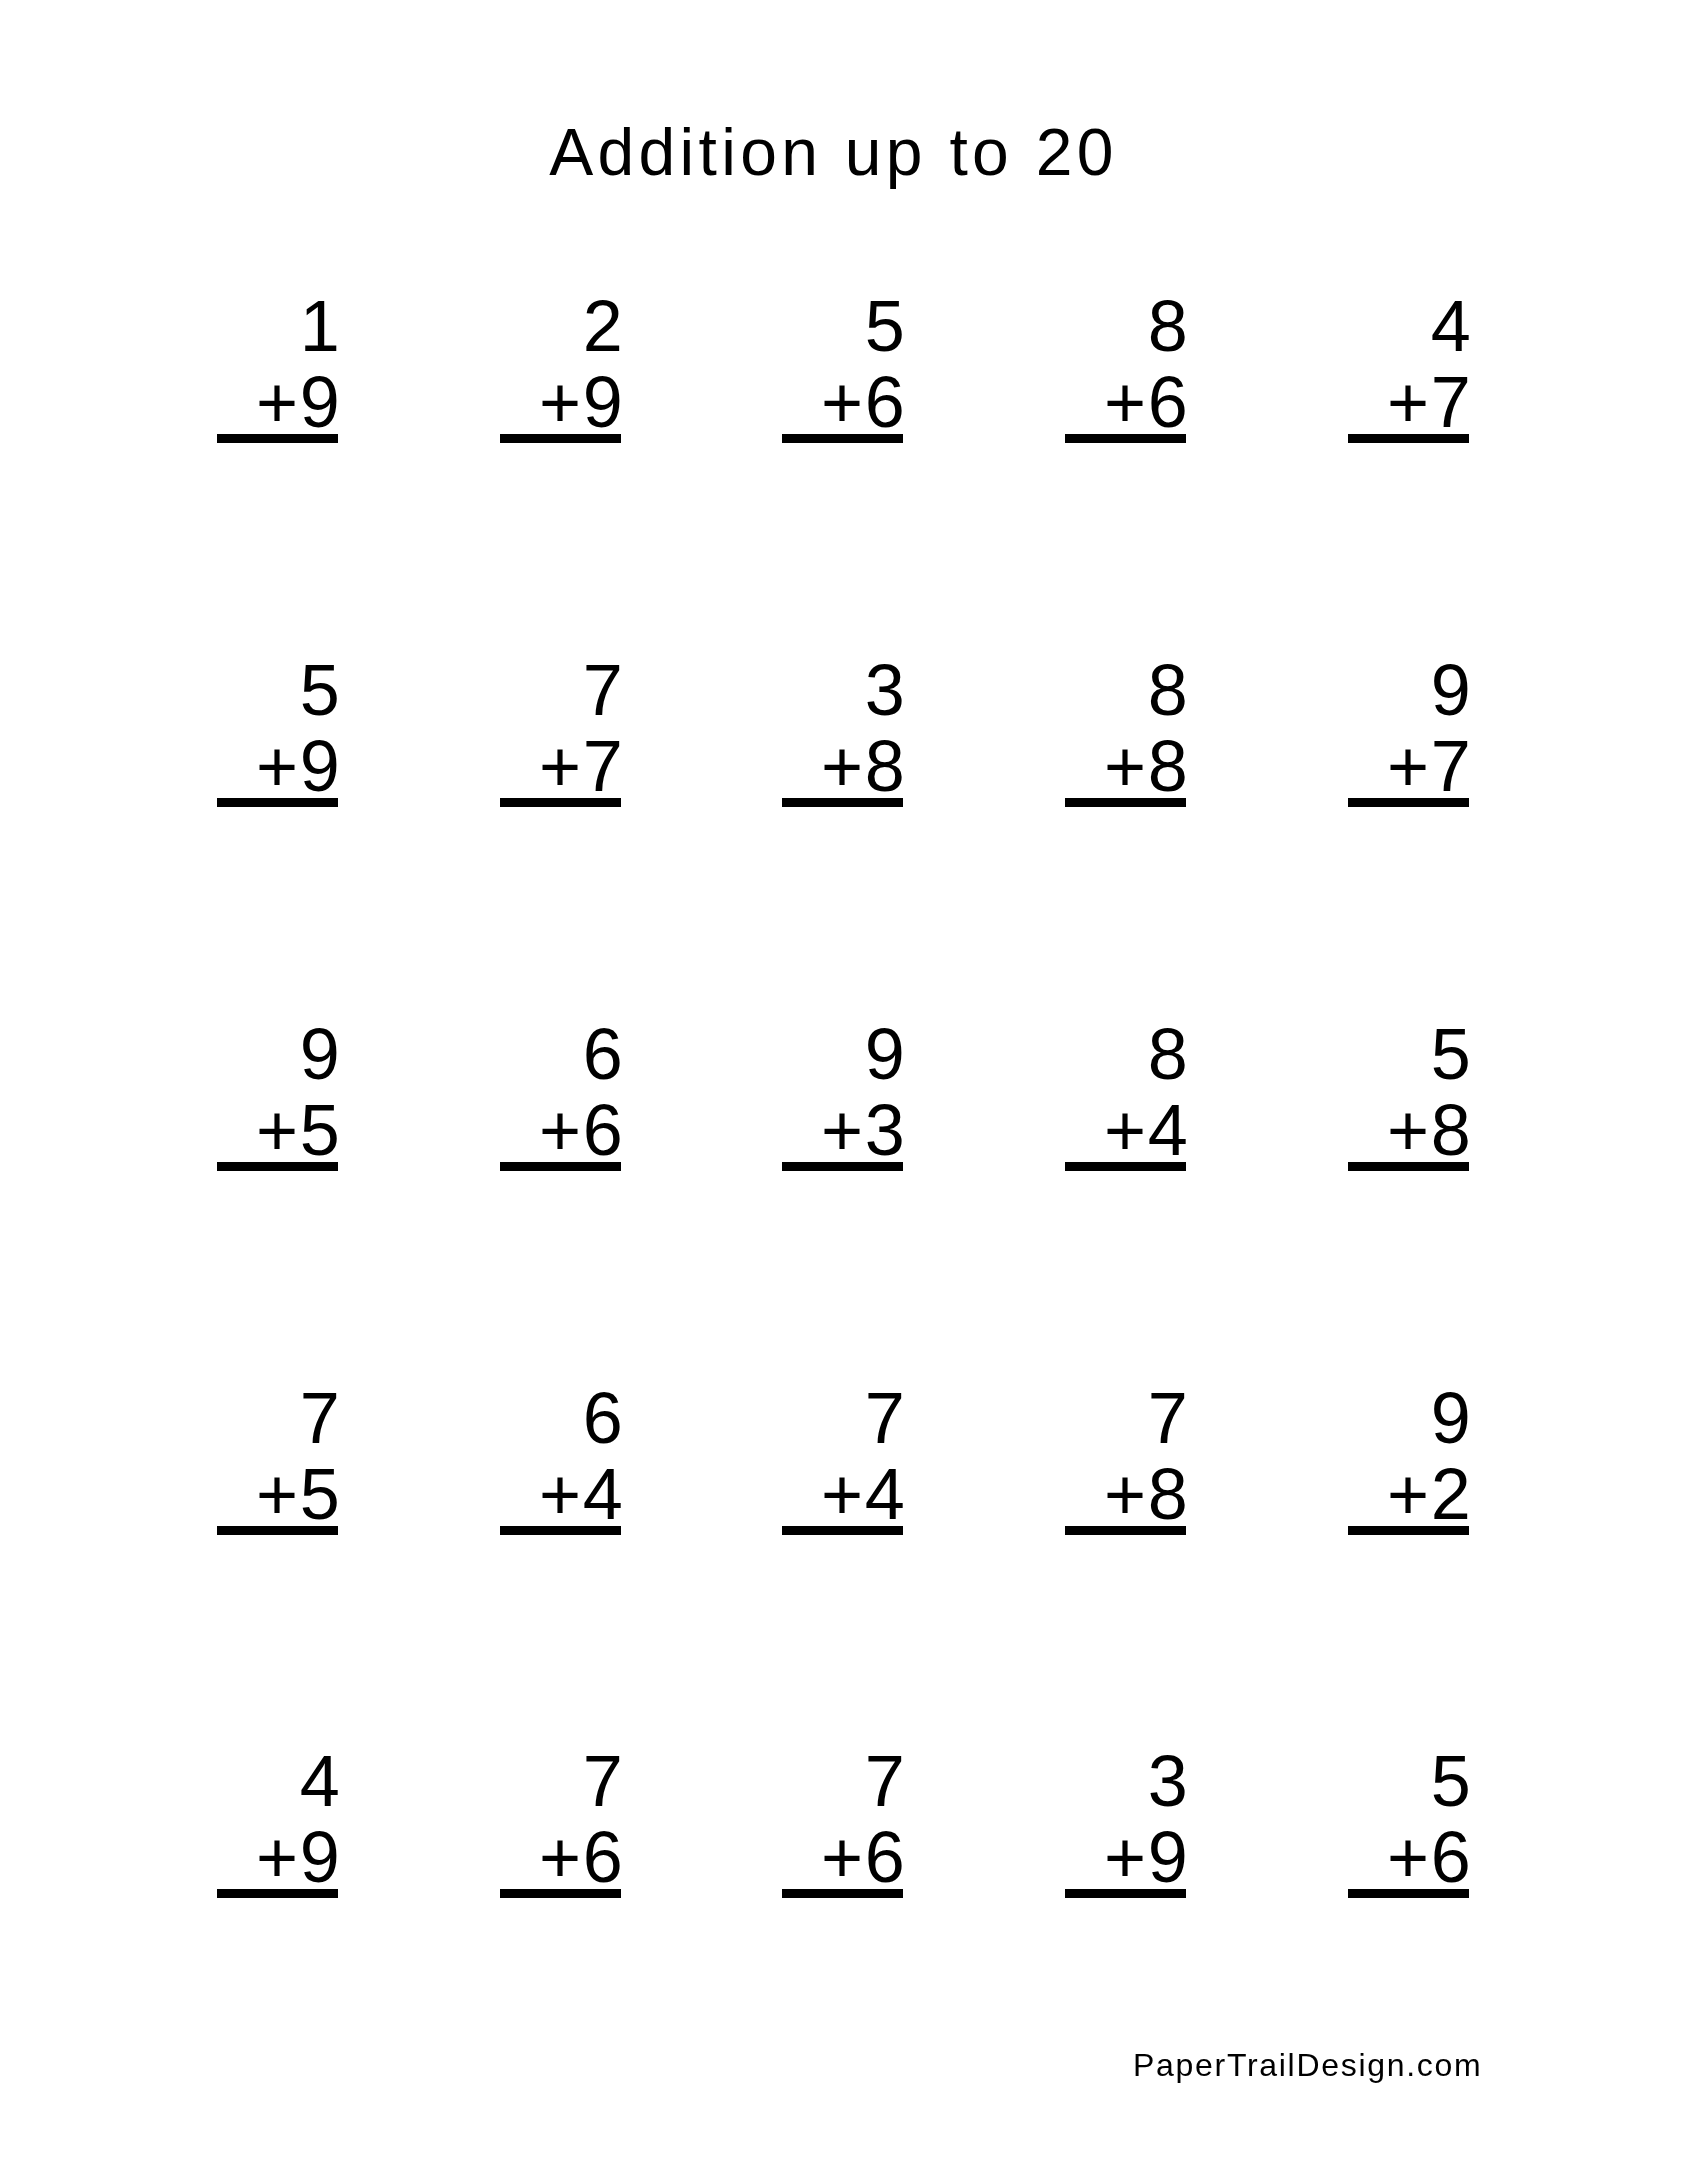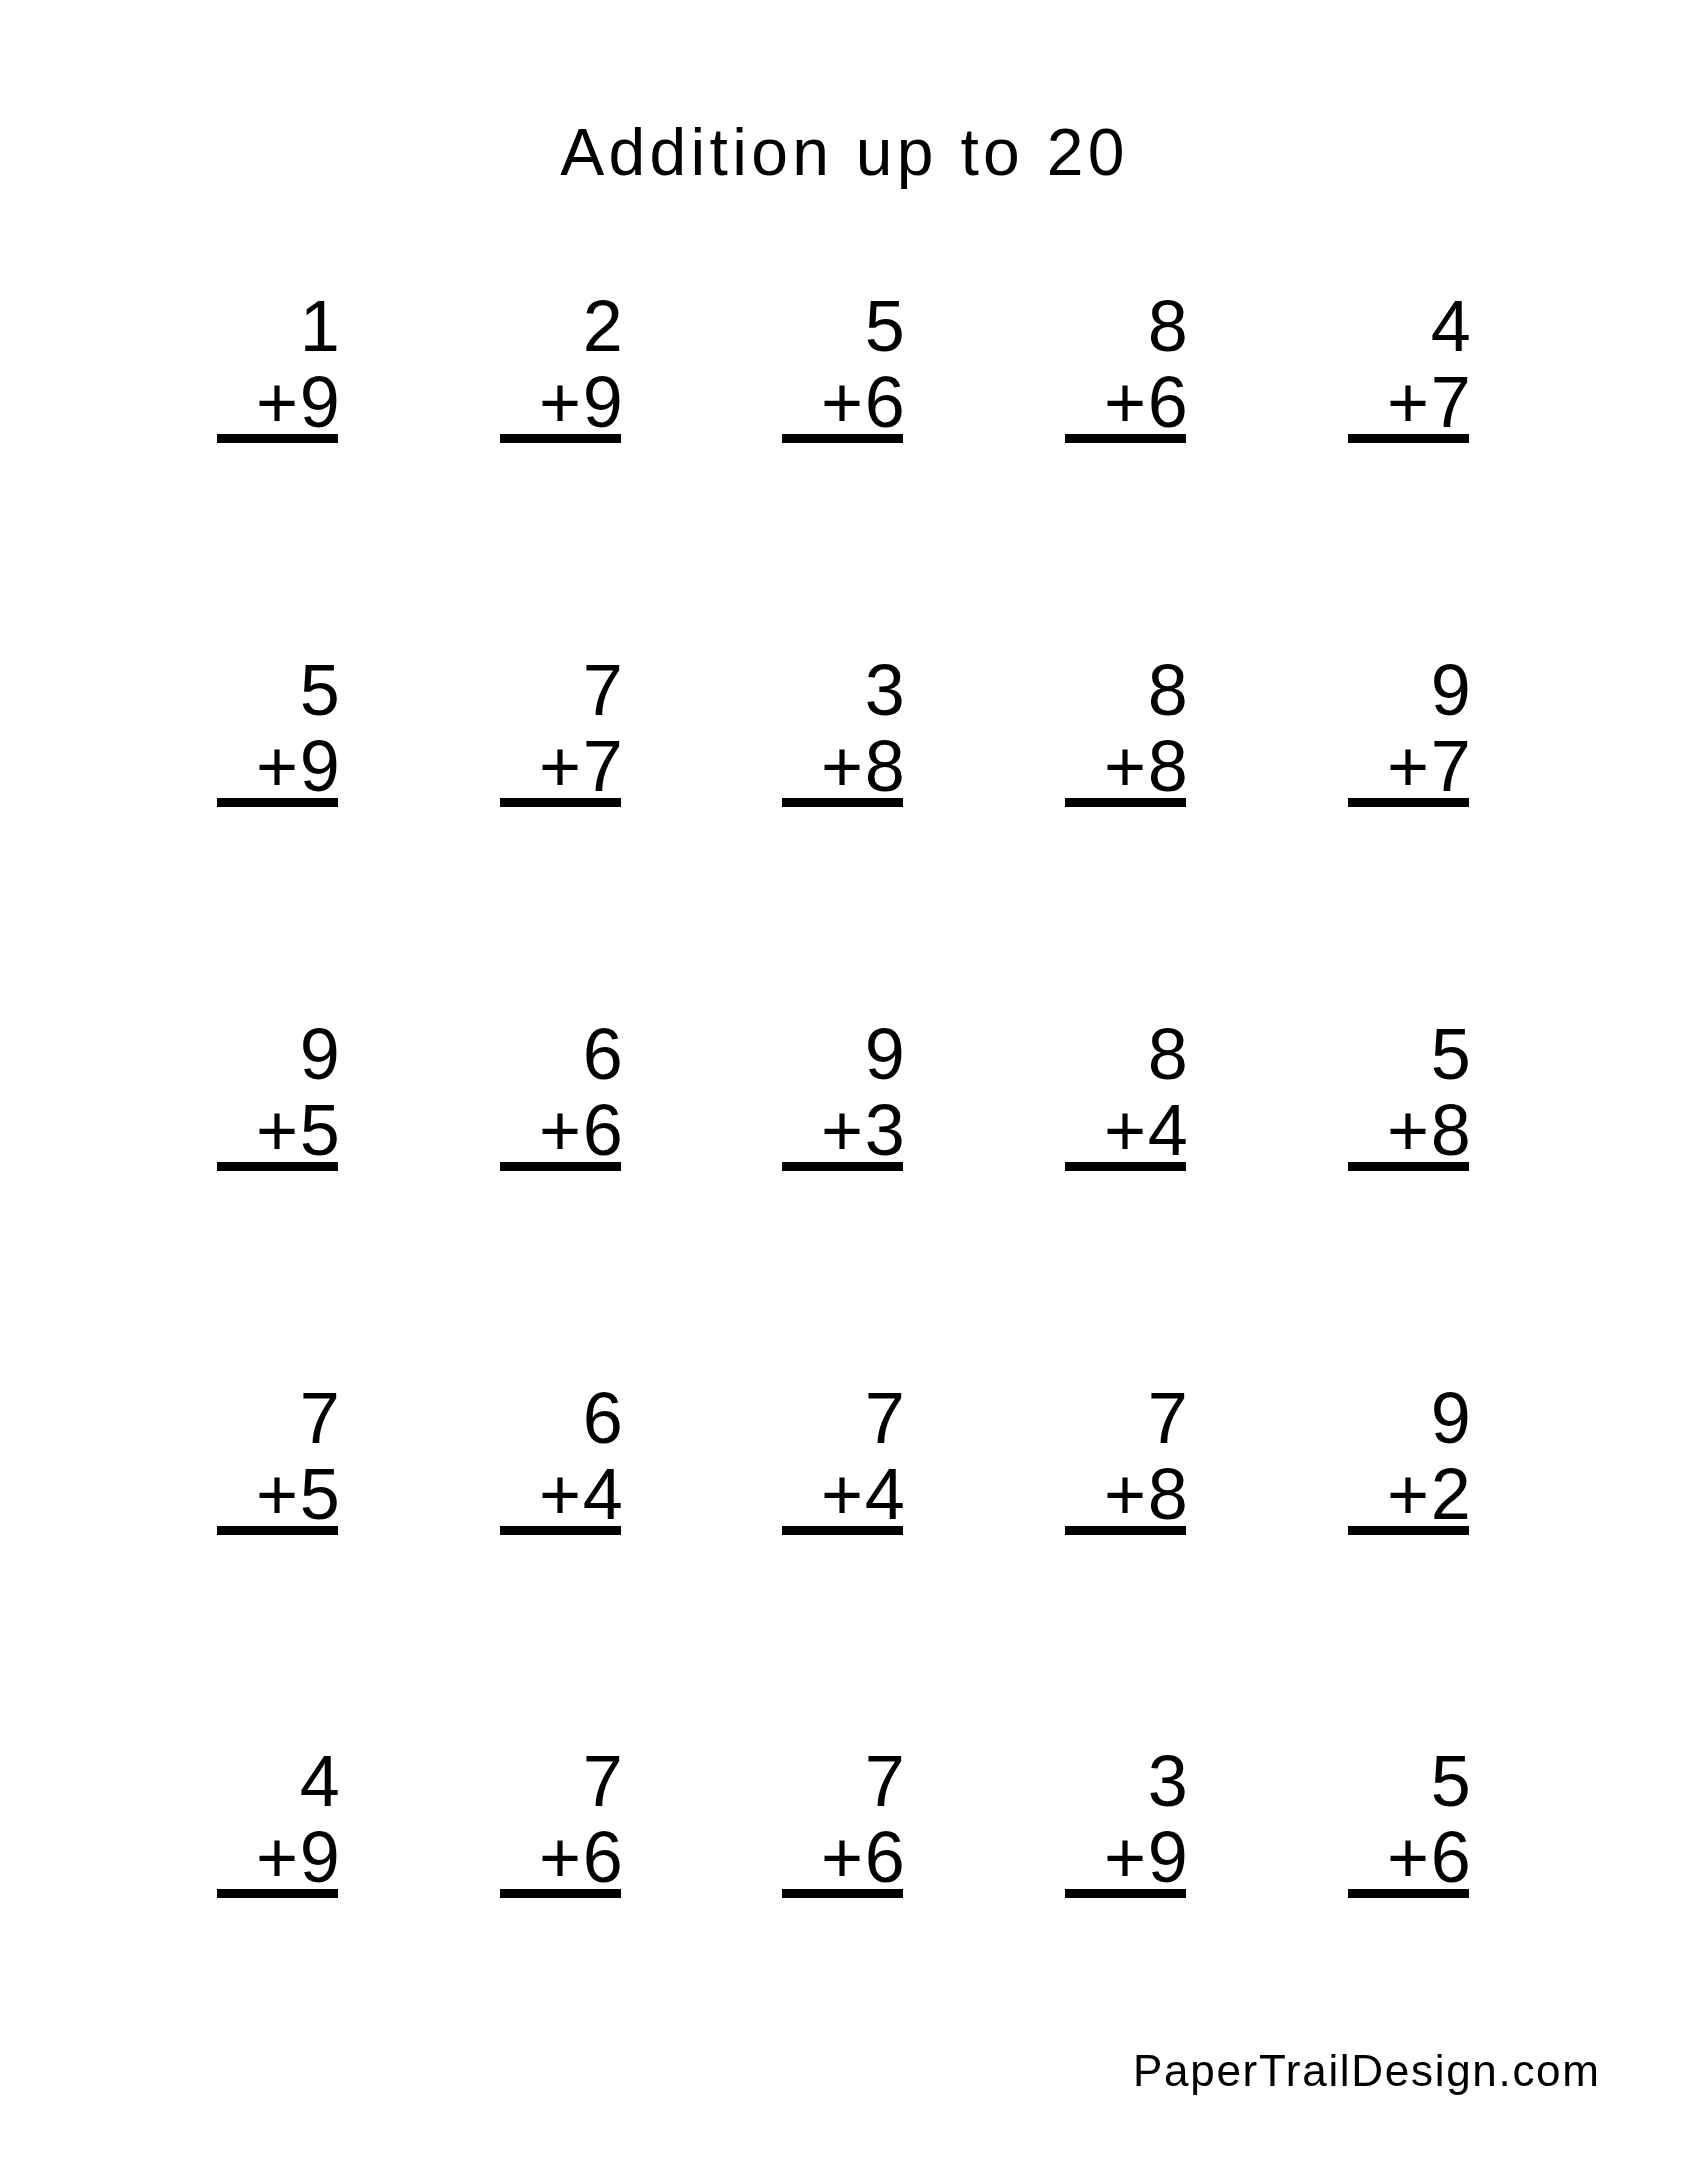--- a/index.html
+++ b/index.html
@@ -10,21 +10,21 @@
   body {
     width: 1687px;
     height: 2182px;
     position: relative;
     overflow: hidden;
     font-family: "Liberation Sans", sans-serif;
     color: #000000;
   }
   .title {
     position: absolute;
-    left: 13px;
+    left: 2px;
     width: 1663px;
     top: 119px;
     text-align: center;
     font-size: 66px;
     letter-spacing: 4.3px;
     line-height: 1;
     font-weight: normal;
   }
   .problem {
     position: absolute;
@@ -46,21 +46,21 @@
     left: 0;
     top: 144px;
     width: 121px;
     height: 8.5px;
     background: #000000;
   }
   .footer {
     position: absolute;
     left: 1133px;
     top: 2049px;
-    font-size: 44px;
+    font-size: 32px;
     letter-spacing: 1.7px;
     line-height: 1;
     white-space: nowrap;
   }
 </style>
 </head>
 <body>
 
 <div class="title">Addition up to 20</div>
 

